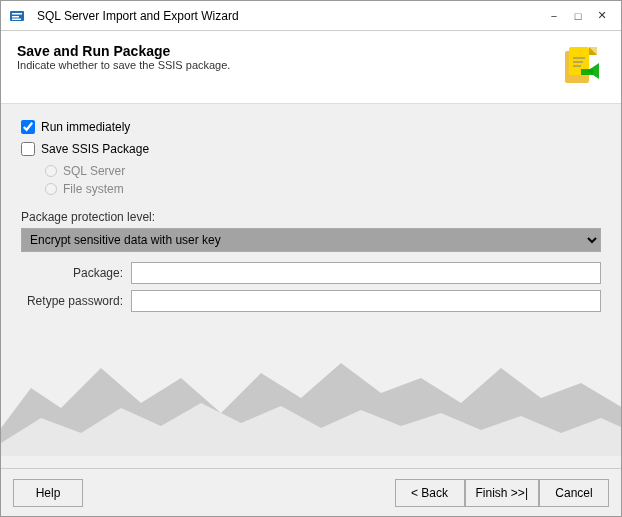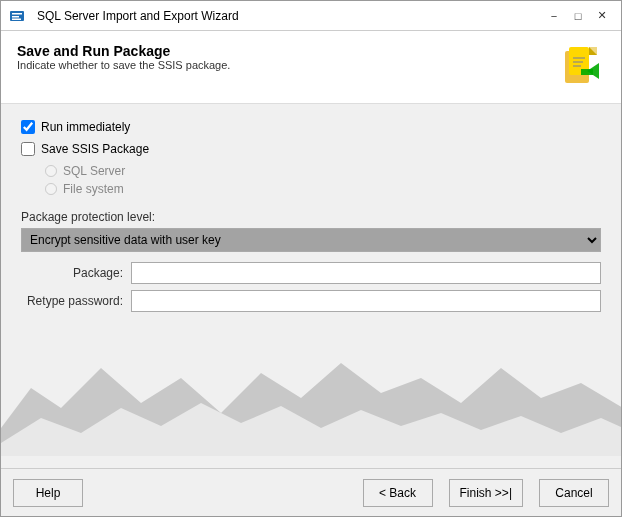--- a/index.html
+++ b/index.html
@@ -192,21 +192,21 @@
       padding: 8px 12px;
       display: flex;
       align-items: center;
       justify-content: space-between;
       flex-shrink: 0;
       height: 48px;
     }
     .footer-left {}
     .footer-right {
       display: flex;
-      gap: 16px;
+      gap: 0;
     }
     .footer-btn {
       min-width: 70px;
       height: 28px;
       padding: 2px 10px;
       font-size: 12px;
       border: 1px solid #aaa;
       background: #f0f0f0;
       cursor: pointer;
       color: #000;

